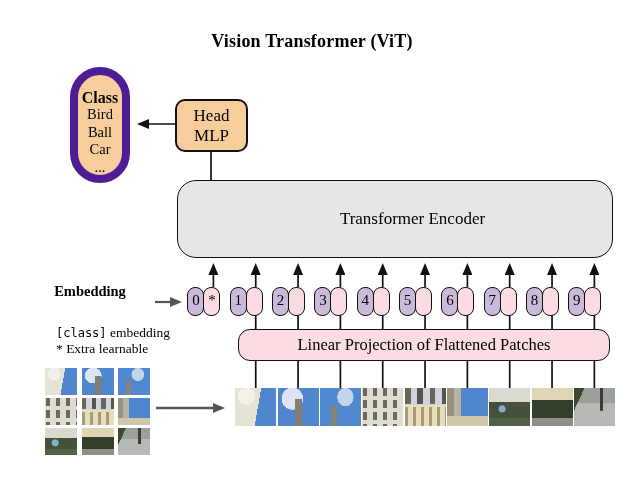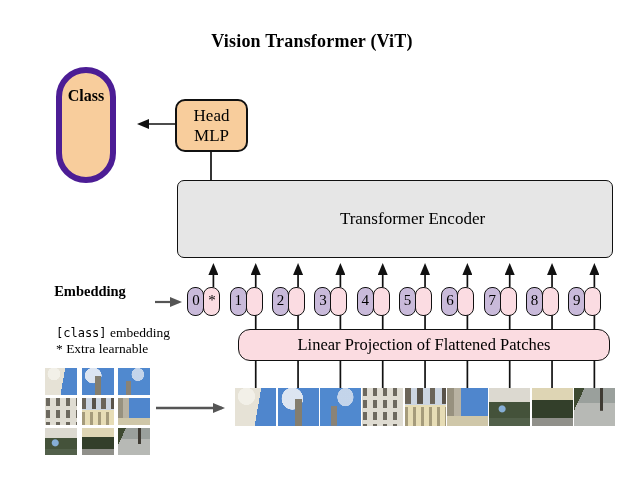--- a/index.html
+++ b/index.html
@@ -6,35 +6,35 @@
   .canvas{
     position:relative;width:642px;height:464px;background:#ffffff;
     font-family:"Liberation Serif", serif;color:#000;overflow:hidden;
   }
   #connectors{position:absolute;left:0;top:0;}
   .title{
     position:absolute;left:0;top:31px;width:624px;text-align:center;
     font-weight:bold;font-size:18px;letter-spacing:.2px;
   }
   .class-pill{
-    position:absolute;left:56px;top:67px;width:60px;height:116px;
-    border:6px solid #4c1d95;border-radius:30px;background:var(--orange);
+    position:absolute;left:70px;top:67px;width:60px;height:116px;
+    border:8px solid #4c1d95;border-radius:30px;background:var(--orange);
     box-sizing:border-box;text-align:center;padding-top:15px;
   }
   .class-heading{font-weight:bold;font-size:16px;line-height:16px;}
   .class-item{font-size:14.5px;line-height:17.5px;}
   .mlp-box{
     position:absolute;left:175px;top:99px;width:73px;height:53px;
     border:2px solid #111;border-radius:10px;background:var(--orange);
     box-sizing:border-box;display:flex;flex-direction:column;justify-content:center;
     text-align:center;font-size:17px;line-height:20px;
   }
   .encoder-box{
     position:absolute;left:177px;top:180px;width:436px;height:78px;
-    border:1.7px solid #111;border-radius:7px;background:var(--graybox);
+    border:1.7px solid #111;border-radius:19px;background:var(--graybox);
     box-sizing:border-box;display:flex;align-items:center;justify-content:center;
     font-size:17px;
     padding-left:35px;
   }
   .proj-box{
     position:absolute;left:238px;top:329px;width:372px;height:32px;
     border:1.7px solid #111;border-radius:12px;background:var(--pinkbox);
     box-sizing:border-box;display:flex;align-items:center;justify-content:center;
     font-size:16.5px;
   }
@@ -135,20 +135,26 @@
       <line x1="175" y1="124" x2="140" y2="124" stroke="#111111" stroke-width="1.7" marker-end="url(#ah-black)"></line>
       <line x1="211" y1="152" x2="211" y2="181" stroke="#111111" stroke-width="1.7"></line>
       <line x1="155" y1="302" x2="179" y2="302" stroke="#555555" stroke-width="2.2" marker-end="url(#ah-gray)"></line>
       <line x1="156" y1="408" x2="222" y2="408" stroke="#555555" stroke-width="2.4" marker-end="url(#ah-gray)"></line>
     </svg>
 
   <div class="title">Vision Transformer (ViT)</div>
 
   <div class="class-pill">
     <div class="class-heading">Class</div>
+    <div>
+        <div class="class-item">Bird</div>
+        <div class="class-item">Ball</div>
+        <div class="class-item">Car</div>
+        <div class="class-item">...</div>
+      </div>
   </div>
 
   <div class="mlp-box">
     <div>Head</div>
     <div>MLP</div>
   </div>
 
   <div class="encoder-box">
     <span>Transformer Encoder</span>
   </div>

